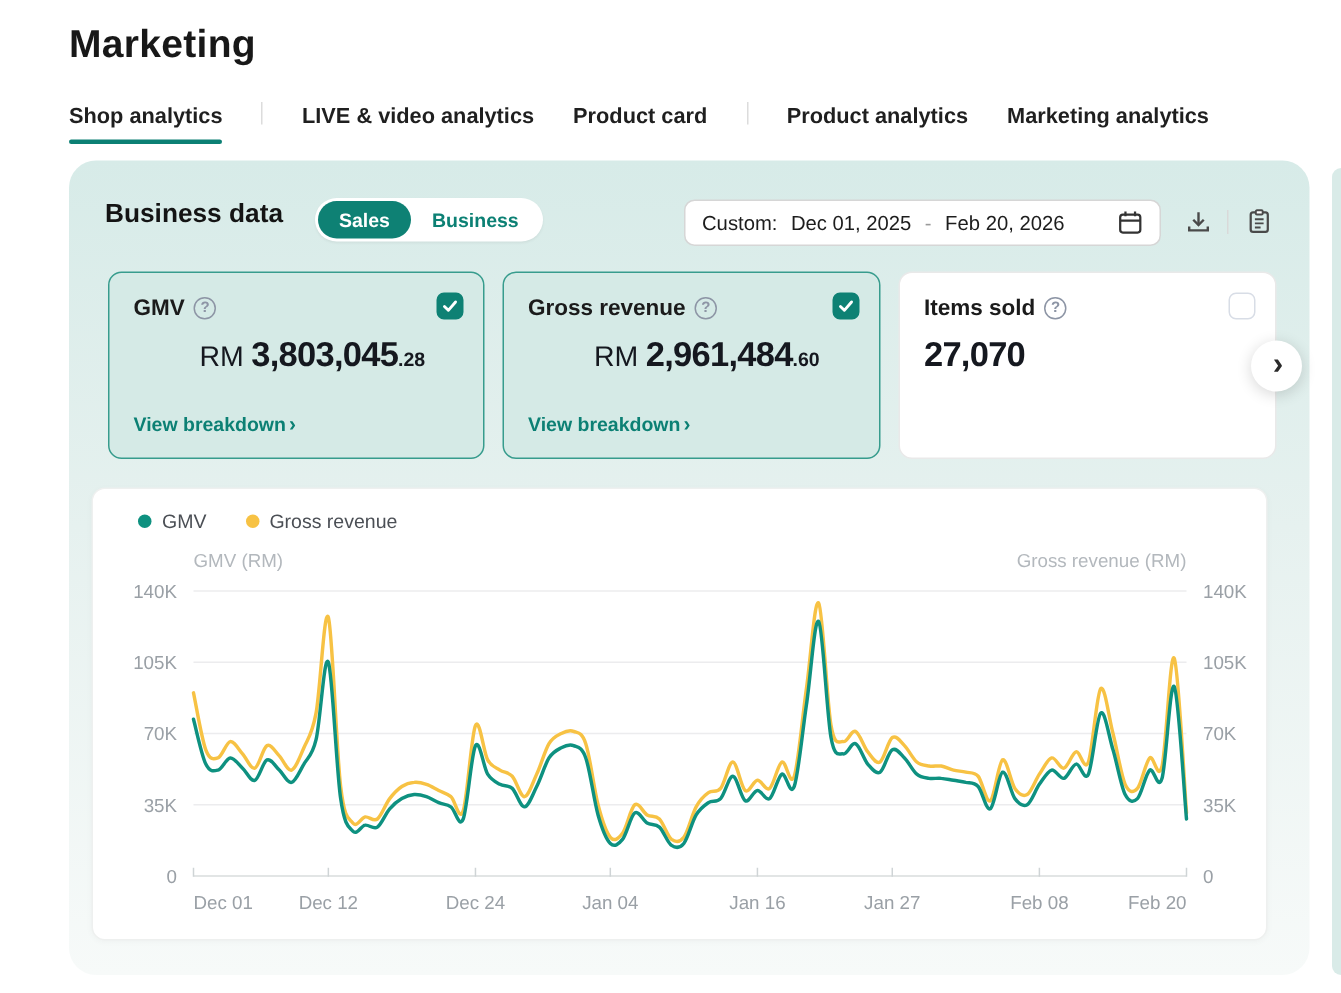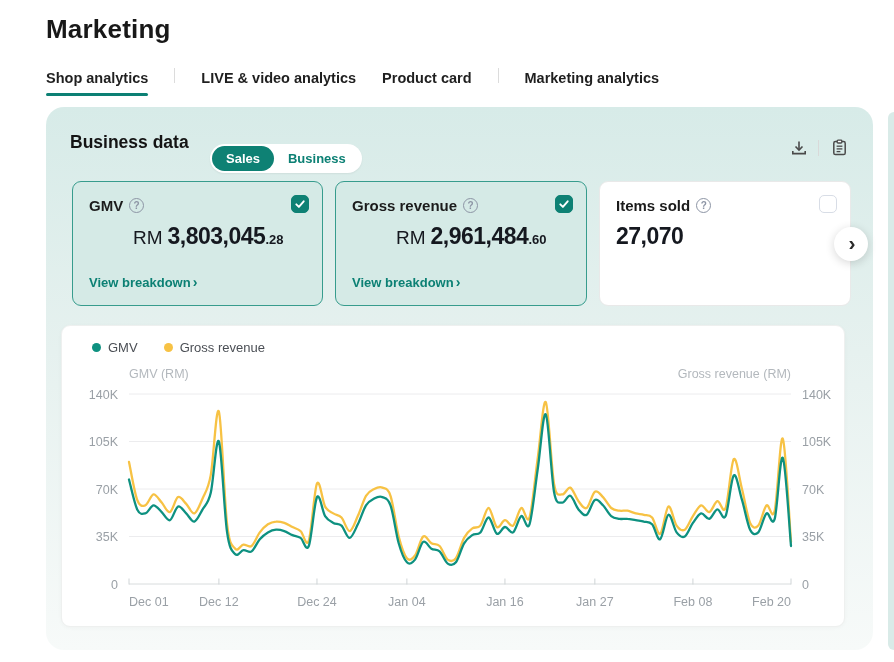--- a/index.html
+++ b/index.html
@@ -12,21 +12,21 @@
   .tabbar{position:absolute;left:46px;top:68px;width:848px;height:30px;display:flex;align-items:flex-start;gap:26px;white-space:nowrap;overflow:hidden;}
   .tab{position:relative;font-size:14.5px;font-weight:600;color:#1f1f1f;cursor:pointer;padding:2px 0 8px 0;}
   .tab.active::after{content:"";position:absolute;left:0;right:0;bottom:-2px;height:3px;background:#0c8074;border-radius:2px;}
   .tab-divider{width:1px;height:15px;background:#dcdcdc;flex:0 0 1px;margin-bottom:5px;}
 
   
   .panel{position:absolute;left:46px;top:107px;width:827px;height:543px;border-radius:18px;
          background:linear-gradient(180deg,#d7ebe8 0%,#e6f1ef 45%,#f7faf9 100%);}
   .panel-heading{position:absolute;left:24px;top:25px;margin:0;font-size:17.5px;font-weight:700;color:#141414;}
 
-  .toggle{position:absolute;left:164px;top:37px;height:29px;display:flex;align-items:center;background:#fff;border-radius:15px;padding:2px;box-shadow:0 1px 2px rgba(0,0,0,.06);}
+  .toggle{position:absolute;left:164px;top:25px;height:29px;display:flex;align-items:center;background:#fff;border-radius:15px;padding:2px;box-shadow:0 1px 2px rgba(0,0,0,.06);}
   .toggle-opt{height:25px;display:flex;align-items:center;padding:0 14px;border-radius:13px;font-size:13px;font-weight:700;color:#0c8074;cursor:pointer;}
   .toggle-opt.selected{background:#0e8174;color:#fff;}
 
   .date-btn{position:absolute;left:410px;top:26px;width:318px;height:31px;background:#fff;border:1px solid #d6d6d6;border-radius:7px;
             display:flex;align-items:center;gap:9px;padding:0 11px;font-size:13.5px;color:#1d1d1d;cursor:pointer;}
   .date-btn .lbl{font-weight:500;}
   .date-btn .date{font-weight:500;}
   .date-btn .dash{color:#9a9a9a;}
   .date-btn svg{margin-left:auto;}
 
@@ -70,32 +70,45 @@
 <div class="page">
 
   <h1 class="page-title">Marketing</h1>
 
   <nav class="tabbar">
     <div class="tab active">Shop analytics</div>
     <div class="tab-divider"></div>
     <div class="tab">LIVE &amp; video analytics</div>
     <div class="tab">Product card</div>
     <div class="tab-divider"></div>
+    <div class="tab">Product analytics</div>
     <div class="tab">Marketing analytics</div>
   </nav>
 
   <section class="panel">
 
     <h2 class="panel-heading">Business data</h2>
 
     <div class="toggle">
       <div class="toggle-opt selected">Sales</div>
       <div class="toggle-opt">Business</div>
     </div>
 
+    <button class="date-btn">
+      <span class="lbl">Custom:</span>
+      <span class="date">Dec 01, 2025</span>
+      <span class="dash">-</span>
+      <span class="date">Feb 20, 2026</span>
+      <svg width="17" height="17" viewBox="0 0 17 17" fill="none">
+        <rect x="1.8" y="3" width="13.4" height="12" rx="1.8" stroke="#333" stroke-width="1.5"></rect>
+        <line x1="1.8" y1="7.1" x2="15.2" y2="7.1" stroke="#333" stroke-width="1.5"></line>
+        <line x1="5.3" y1="1" x2="5.3" y2="4.2" stroke="#333" stroke-width="1.5"></line>
+        <line x1="11.7" y1="1" x2="11.7" y2="4.2" stroke="#333" stroke-width="1.5"></line>
+      </svg>
+    </button>
 
     <button class="icon-btn" style="left:742px;top:30px;">
       <svg width="18" height="18" viewBox="0 0 18 18" fill="none">
         <path d="M9 2.5 V10.5" stroke="#4a4a4a" stroke-width="1.6"></path>
         <path d="M5.5 7.5 L9 11 L12.5 7.5" stroke="#4a4a4a" stroke-width="1.6" fill="none"></path>
         <path d="M2.8 12 V14.6 H15.2 V12" stroke="#4a4a4a" stroke-width="1.6" fill="none"></path>
       </svg>
     </button>
     <div class="hdr-divider"></div>
     <button class="icon-btn" style="left:782px;top:30px;">

